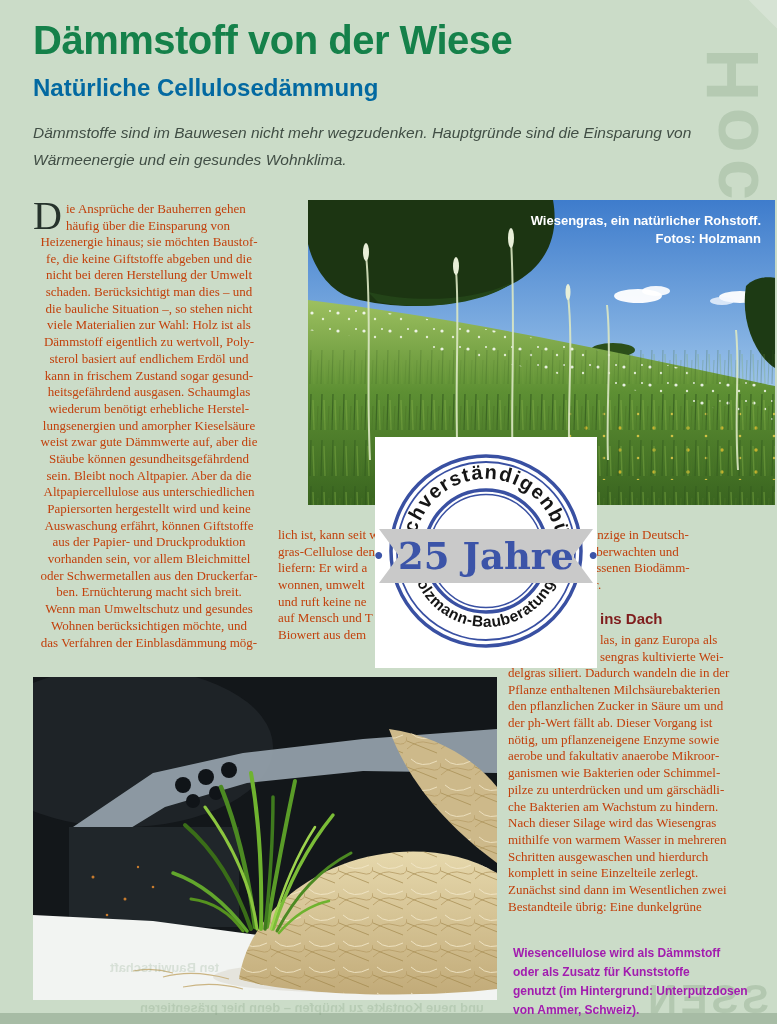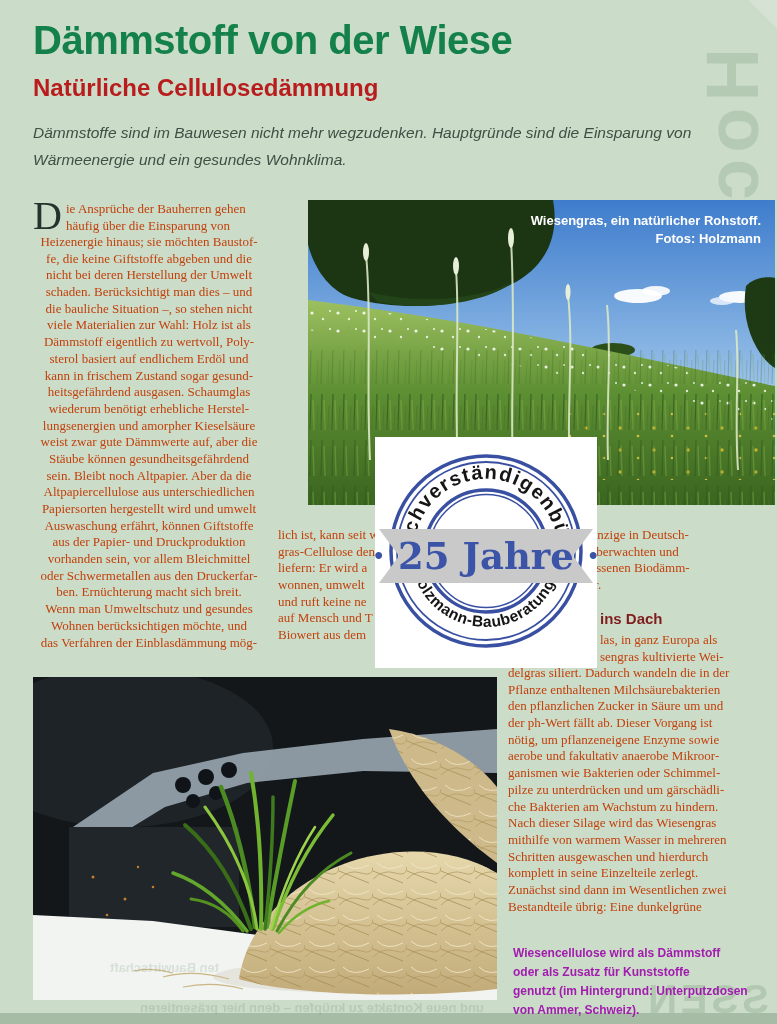--- a/index.html
+++ b/index.html
@@ -8,21 +8,21 @@
   
   .ghost{position:absolute;z-index:0;color:#7d9c7b;font-weight:bold;pointer-events:none;}
   .ghost-vert{writing-mode:vertical-rl;transform:scaleX(-1);font-size:74px;letter-spacing:6px;opacity:.28;right:2px;top:48px;height:560px;}
   .ghost-ssen{font-size:40px;transform:scaleX(-1);opacity:.30;right:8px;bottom:2px;letter-spacing:4px;}
   .ghost-l1{font-size:13px;transform:scaleX(-1);opacity:.22;left:110px;top:960px;z-index:2;}
   .ghost-l2{font-size:13px;transform:scaleX(-1);opacity:.25;left:140px;top:1000px;z-index:2;}
   .stripe{position:absolute;background:rgba(255,255,255,.22);z-index:0;transform:rotate(45deg);}
   .bottom-strip{position:absolute;left:0;bottom:0;width:777px;height:11px;background:#a7bca5;z-index:0;}
   
   .title{position:absolute;left:33px;top:18px;font-size:40px;font-weight:bold;color:#15814a;letter-spacing:-.5px;z-index:1;}
-  .subtitle{position:absolute;left:33px;top:74px;font-size:24px;font-weight:bold;color:#b91c1c;z-index:1;}
+  .subtitle{position:absolute;left:33px;top:74px;font-size:24px;font-weight:bold;color:#0369a1;z-index:1;}
   .intro{position:absolute;left:33px;top:119px;width:660px;font-size:15.5px;color:#414e45;z-index:1;font-style:italic;}
   .intro .line{height:27px;line-height:27px;}
   
   .serifcol{position:absolute;font-family:"Liberation Serif",serif;font-size:13px;color:#c2410c;z-index:1;}
   .serifcol .line{height:16.7px;line-height:16.7px;white-space:nowrap;}
   .clip{overflow:hidden;}
   .dropcap{position:absolute;left:33px;top:199px;font-family:"Liberation Serif",serif;
            font-size:40px;line-height:34px;color:#26332c;z-index:1;}
   .frag-heading{position:absolute;left:600px;top:610px;font-size:15px;font-weight:bold;color:#7f1d1d;z-index:1;}
   
@@ -133,21 +133,21 @@
       <div class="line">Dämmstoff eigentlich zu wertvoll, Poly-</div>
       <div class="line">sterol basiert auf endlichem Erdöl und</div>
       <div class="line">kann in frischem Zustand sogar gesund-</div>
       <div class="line">heitsgefährdend ausgasen. Schaumglas</div>
       <div class="line">wiederum benötigt erhebliche Herstel-</div>
       <div class="line">lungsenergien und amorpher Kieselsäure</div>
       <div class="line">weist zwar gute Dämmwerte auf, aber die</div>
       <div class="line">Stäube können gesundheitsgefährdend</div>
       <div class="line">sein. Bleibt noch Altpapier. Aber da die</div>
       <div class="line">Altpapiercellulose aus unterschiedlichen</div>
-      <div class="line">Papiersorten hergestellt wird und umwelt</div>
+      <div class="line">Papiersorten hergestellt wird und keine</div>
       <div class="line">Auswaschung erfährt, können Giftstoffe</div>
       <div class="line">aus der Papier- und Druckproduktion</div>
       <div class="line">vorhanden sein, vor allem Bleichmittel</div>
       <div class="line">oder Schwermetallen aus den Druckerfar-</div>
       <div class="line">ben. Ernüchterung macht sich breit.</div>
       <div class="line">Wenn man Umweltschutz und gesundes</div>
       <div class="line">Wohnen berücksichtigen möchte, und</div>
       <div class="line">das Verfahren der Einblasdämmung mög-</div>
     </div>
 

